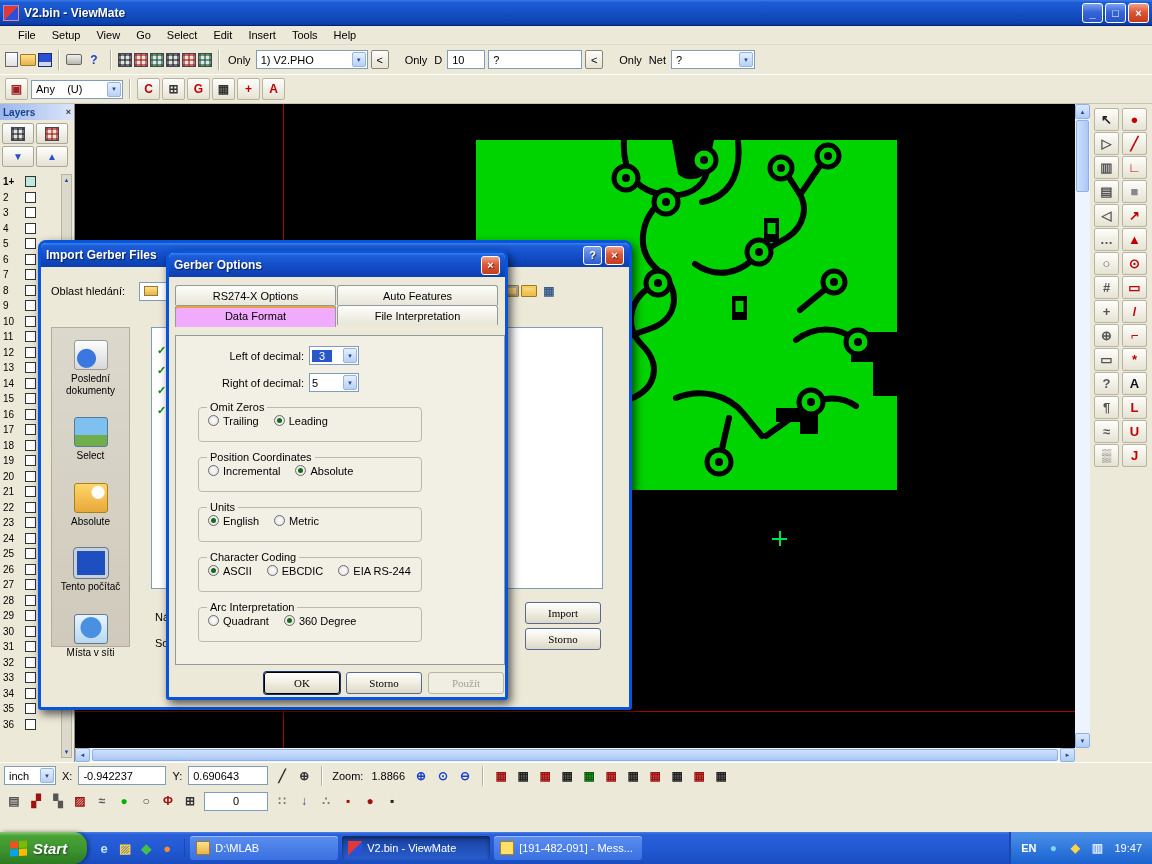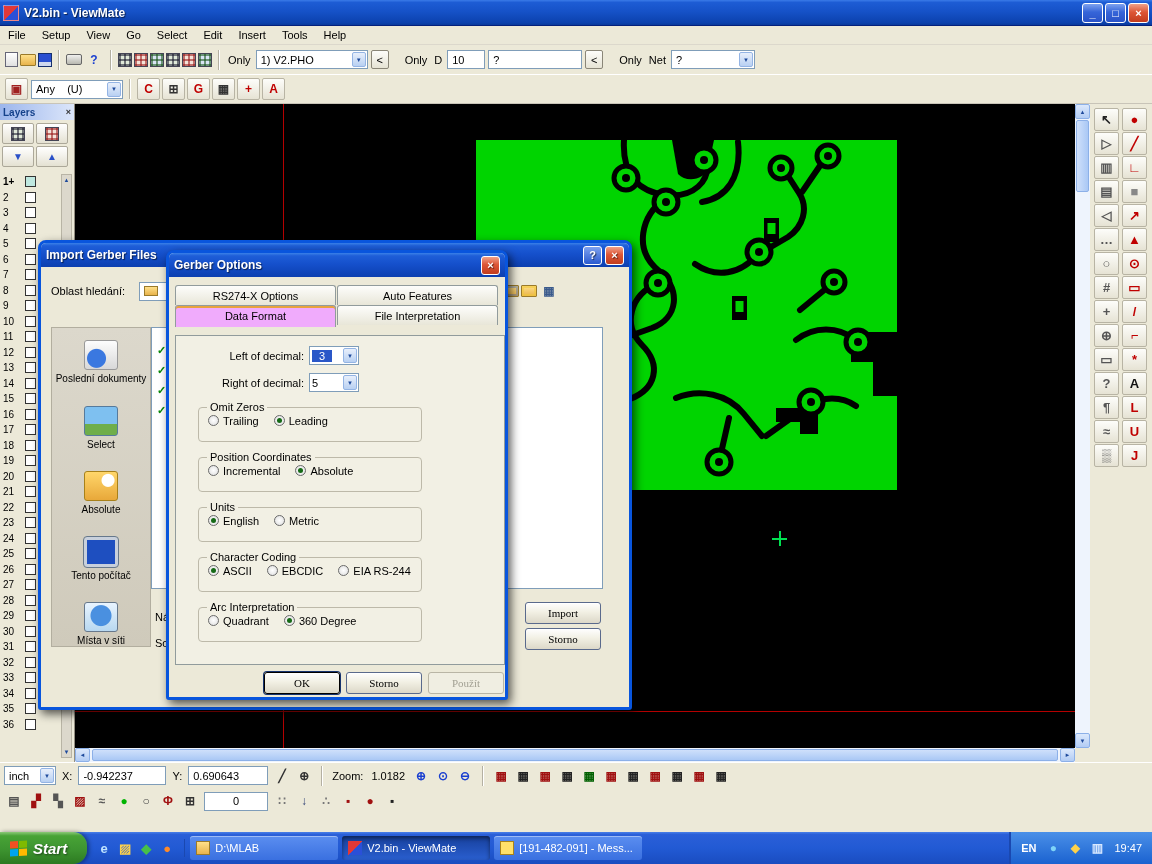--- a/index.html
+++ b/index.html
@@ -10,21 +10,21 @@
 
 .titlebar{position:absolute;left:0;top:0;width:1152px;height:26px;display:flex;align-items:center;padding:0 3px;
  background:linear-gradient(180deg,#3a7be8 0%,#1d5cd4 10%,#1652c8 45%,#0c42ae 90%,#093a9c 100%);border-bottom:1px solid #04207c}
 .appicon{width:16px;height:16px;background:linear-gradient(135deg,#e03838 50%,#2a50d8 50%);border:1px solid rgba(255,255,255,.4);margin-right:5px}
 .ttext{color:#fff;font-weight:bold;font-size:12px;text-shadow:1px 1px 1px rgba(0,0,0,.6);flex:1}
 .winbtn{width:21px;height:20px;margin-left:2px;border:1px solid #fff;border-radius:3px;color:#fff;display:flex;align-items:center;justify-content:center;
  font-size:11px;font-weight:bold;background:linear-gradient(180deg,#7da1ef,#3665d8 45%,#2a53c8)}
 .winbtn.close{background:linear-gradient(180deg,#f0a088,#dd5636 45%,#c23c1e)}
 
 
-.menubar{position:absolute;top:26px;left:0;width:1152px;height:19px;background:#ece9d8;display:flex;align-items:center;padding-left:0;border-bottom:1px solid #dcd8cc}
+.menubar{position:absolute;top:26px;left:0;width:1152px;height:19px;background:#ece9d8;display:flex;align-items:center;padding-left:10px;border-bottom:1px solid #dcd8cc}
 .menuitem{padding:2px 8px}
 .tbar{position:absolute;left:0;width:1152px;background:#ece9d8;display:flex;align-items:center;gap:3px;padding-left:5px}
 #toolbar1{top:45px;height:30px;border-bottom:1px solid #fff}
 #toolbar2{top:75px;height:29px;border-bottom:1px solid #c8c4b8}
 .igroup{display:inline-flex;align-items:center;gap:2px}
 .tbi{display:inline-flex;align-items:center;justify-content:center;width:20px;height:20px;font-size:12px;font-weight:bold}
 .btnish{border:1px solid #b8b4a4;border-radius:2px;background:linear-gradient(#fdfdfa,#e6e3d4);width:23px;height:22px}
 .sep{width:2px;height:20px;border-left:1px solid #b4b0a2;border-right:1px solid #fff;margin:0 3px}
 .gap8{width:8px}
 .lbl{padding:0 2px;white-space:nowrap}
@@ -129,21 +129,21 @@
 .xpbtn{font-family:Liberation Serif, serif;font-size:11px;height:22px;border:1px solid #5a6a8c;border-radius:3px;
  background:linear-gradient(180deg,#fefefe,#f2f0e4 45%,#dcd8c8);box-shadow:inset 0 1px 0 #fff}
 .xpbtn.default{border:1px solid #000;box-shadow:0 0 0 1px #16336e}
 .xpbtn.disabled{color:#a19f92;border-color:#b9b5a5;background:#f0eee2;box-shadow:none}
 
 
 #import-dialog{left:38px;top:240px;width:594px;height:470px;z-index:10}
 .lookin-row{position:absolute;left:10px;top:14px;right:10px;display:flex;align-items:center}
 .lookin-label{width:88px}
 .mini-folder{width:14px;height:10px;background:linear-gradient(#ffe08a,#e8b34b);border:1px solid #9a7a2a;margin-right:4px}
-.placesbar{position:absolute;left:10px;top:60px;width:100px;height:320px;background:linear-gradient(#dcd8cc,#cfcabb);border:1px solid #b2ae9f;
+.placesbar{position:absolute;left:10px;top:60px;width:79px;height:320px;background:linear-gradient(#dcd8cc,#cfcabb);border:1px solid #b2ae9f;
  display:flex;flex-direction:column;align-items:center;gap:21px;padding-top:12px}
 .place{display:flex;flex-direction:column;align-items:center;gap:3px;width:100%}
 .picon{width:34px;height:30px;border-radius:3px}
 .picon.p0{background:radial-gradient(circle at 36% 62%,#3a78e0 0 9px,transparent 10px),linear-gradient(#fdfdfd,#d8d8d8);border:1px solid #999}
 .picon.p1{background:linear-gradient(180deg,#7ec0f0 0 60%,#6fae4a 60%);border:1px solid #567a9c}
 .picon.p2{background:radial-gradient(circle at 72% 30%,#fff 0 6px,transparent 7px),linear-gradient(#ffd66a,#e8a83a);border:1px solid #a8811a}
 .picon.p3{background:#1e4fc0;border:3px solid #c8d0dc;outline:1px solid #66788c}
 .picon.p4{background:radial-gradient(circle at 50% 45%,#4a90e0 0 10px,transparent 11px),linear-gradient(#e8f4ff,#b8d8f0);border:1px solid #66788c}
 .plabel{font-size:10px;text-align:center;line-height:1.15}
 .filelist{position:absolute;left:110px;top:60px;width:452px;height:262px;background:#fff;border:1px solid #7f9db9}
@@ -731,21 +731,21 @@
   <span class="lbl">Y:</span>
   <span class="sunken" style="width:80px">
         <span>0.690643</span>
       </span>
   <span class="igroup">
         <span class="tbi" style="color: rgb(51, 51, 51);">╱</span>
         <span class="tbi" style="color: rgb(51, 51, 51);">⊕</span>
       </span>
   <span class="sep"></span>
   <span class="lbl">Zoom:</span>
-  <span class="lbl">1.0182</span>
+  <span class="lbl">1.8866</span>
   <span class="igroup">
         <span class="tbi" style="color: rgb(26, 63, 208);">⊕</span>
         <span class="tbi" style="color: rgb(26, 63, 208);">⊙</span>
         <span class="tbi" style="color: rgb(26, 63, 208);">⊖</span>
       </span>
   <span class="sep"></span>
   <span class="igroup">
         <span class="tbi" style="color: rgb(160, 16, 16);">▦</span>
         <span class="tbi" style="color: rgb(34, 34, 34);">▦</span>
         <span class="tbi" style="color: rgb(160, 16, 16);">▦</span>

